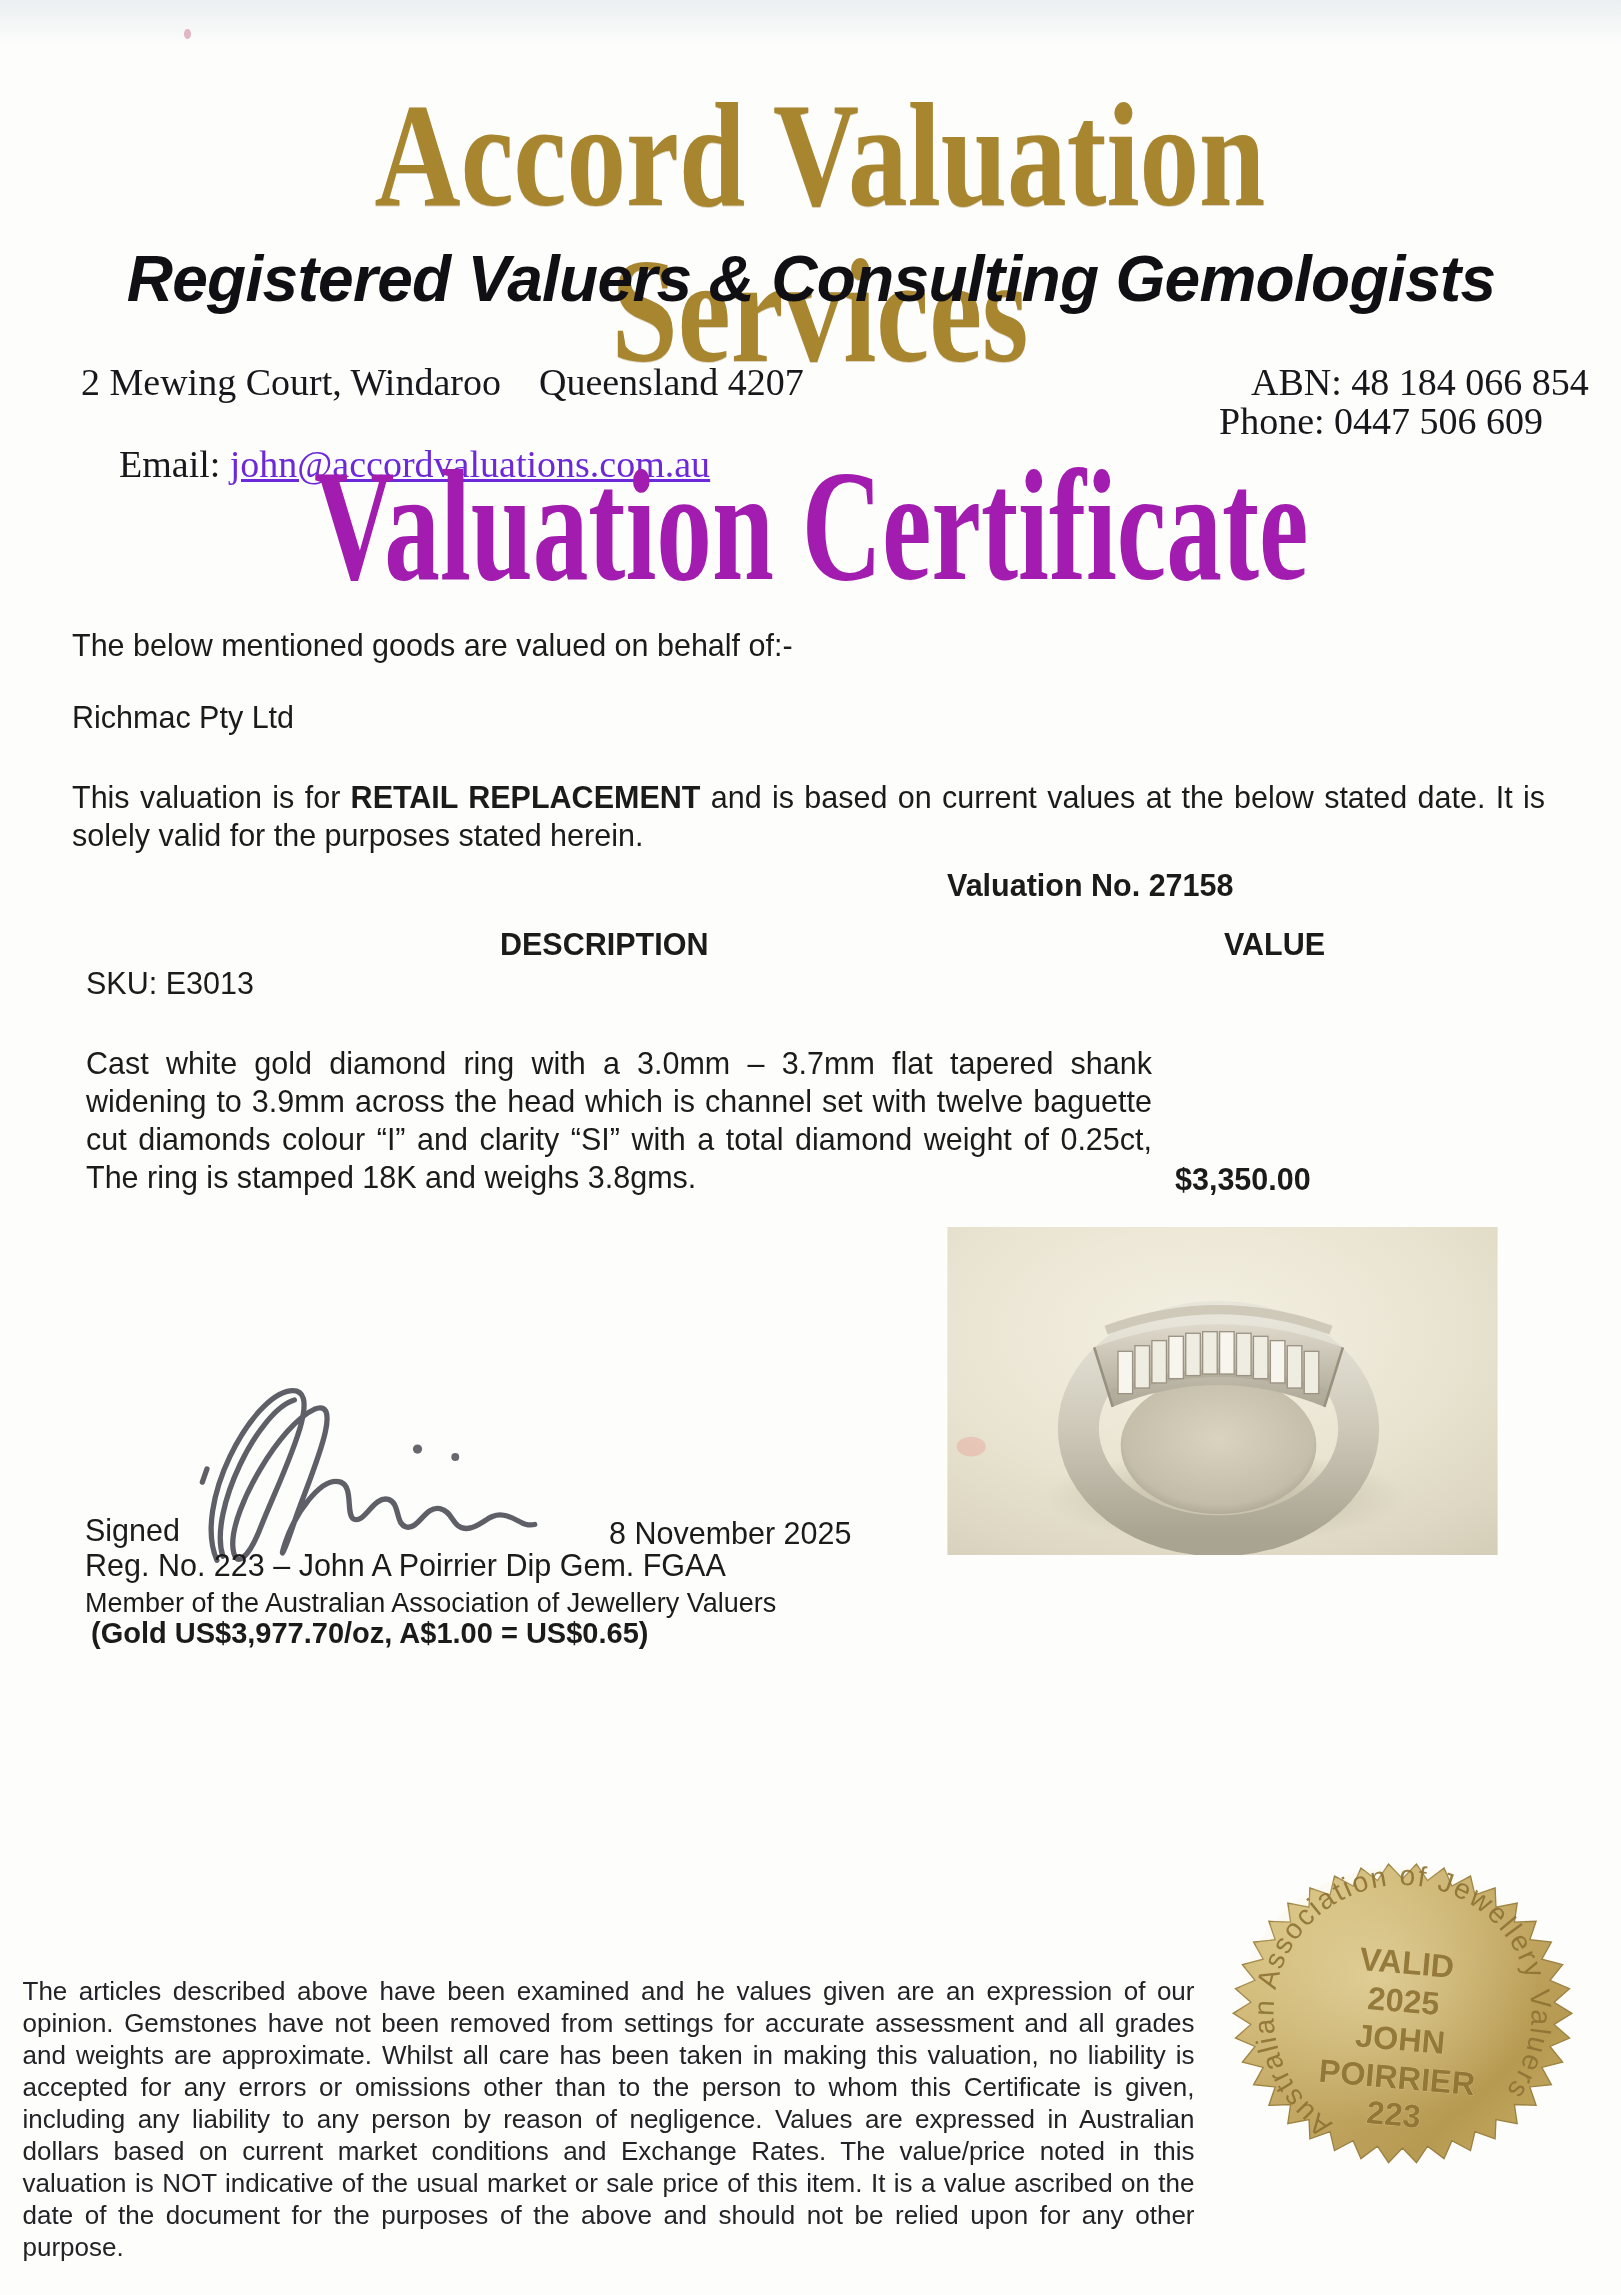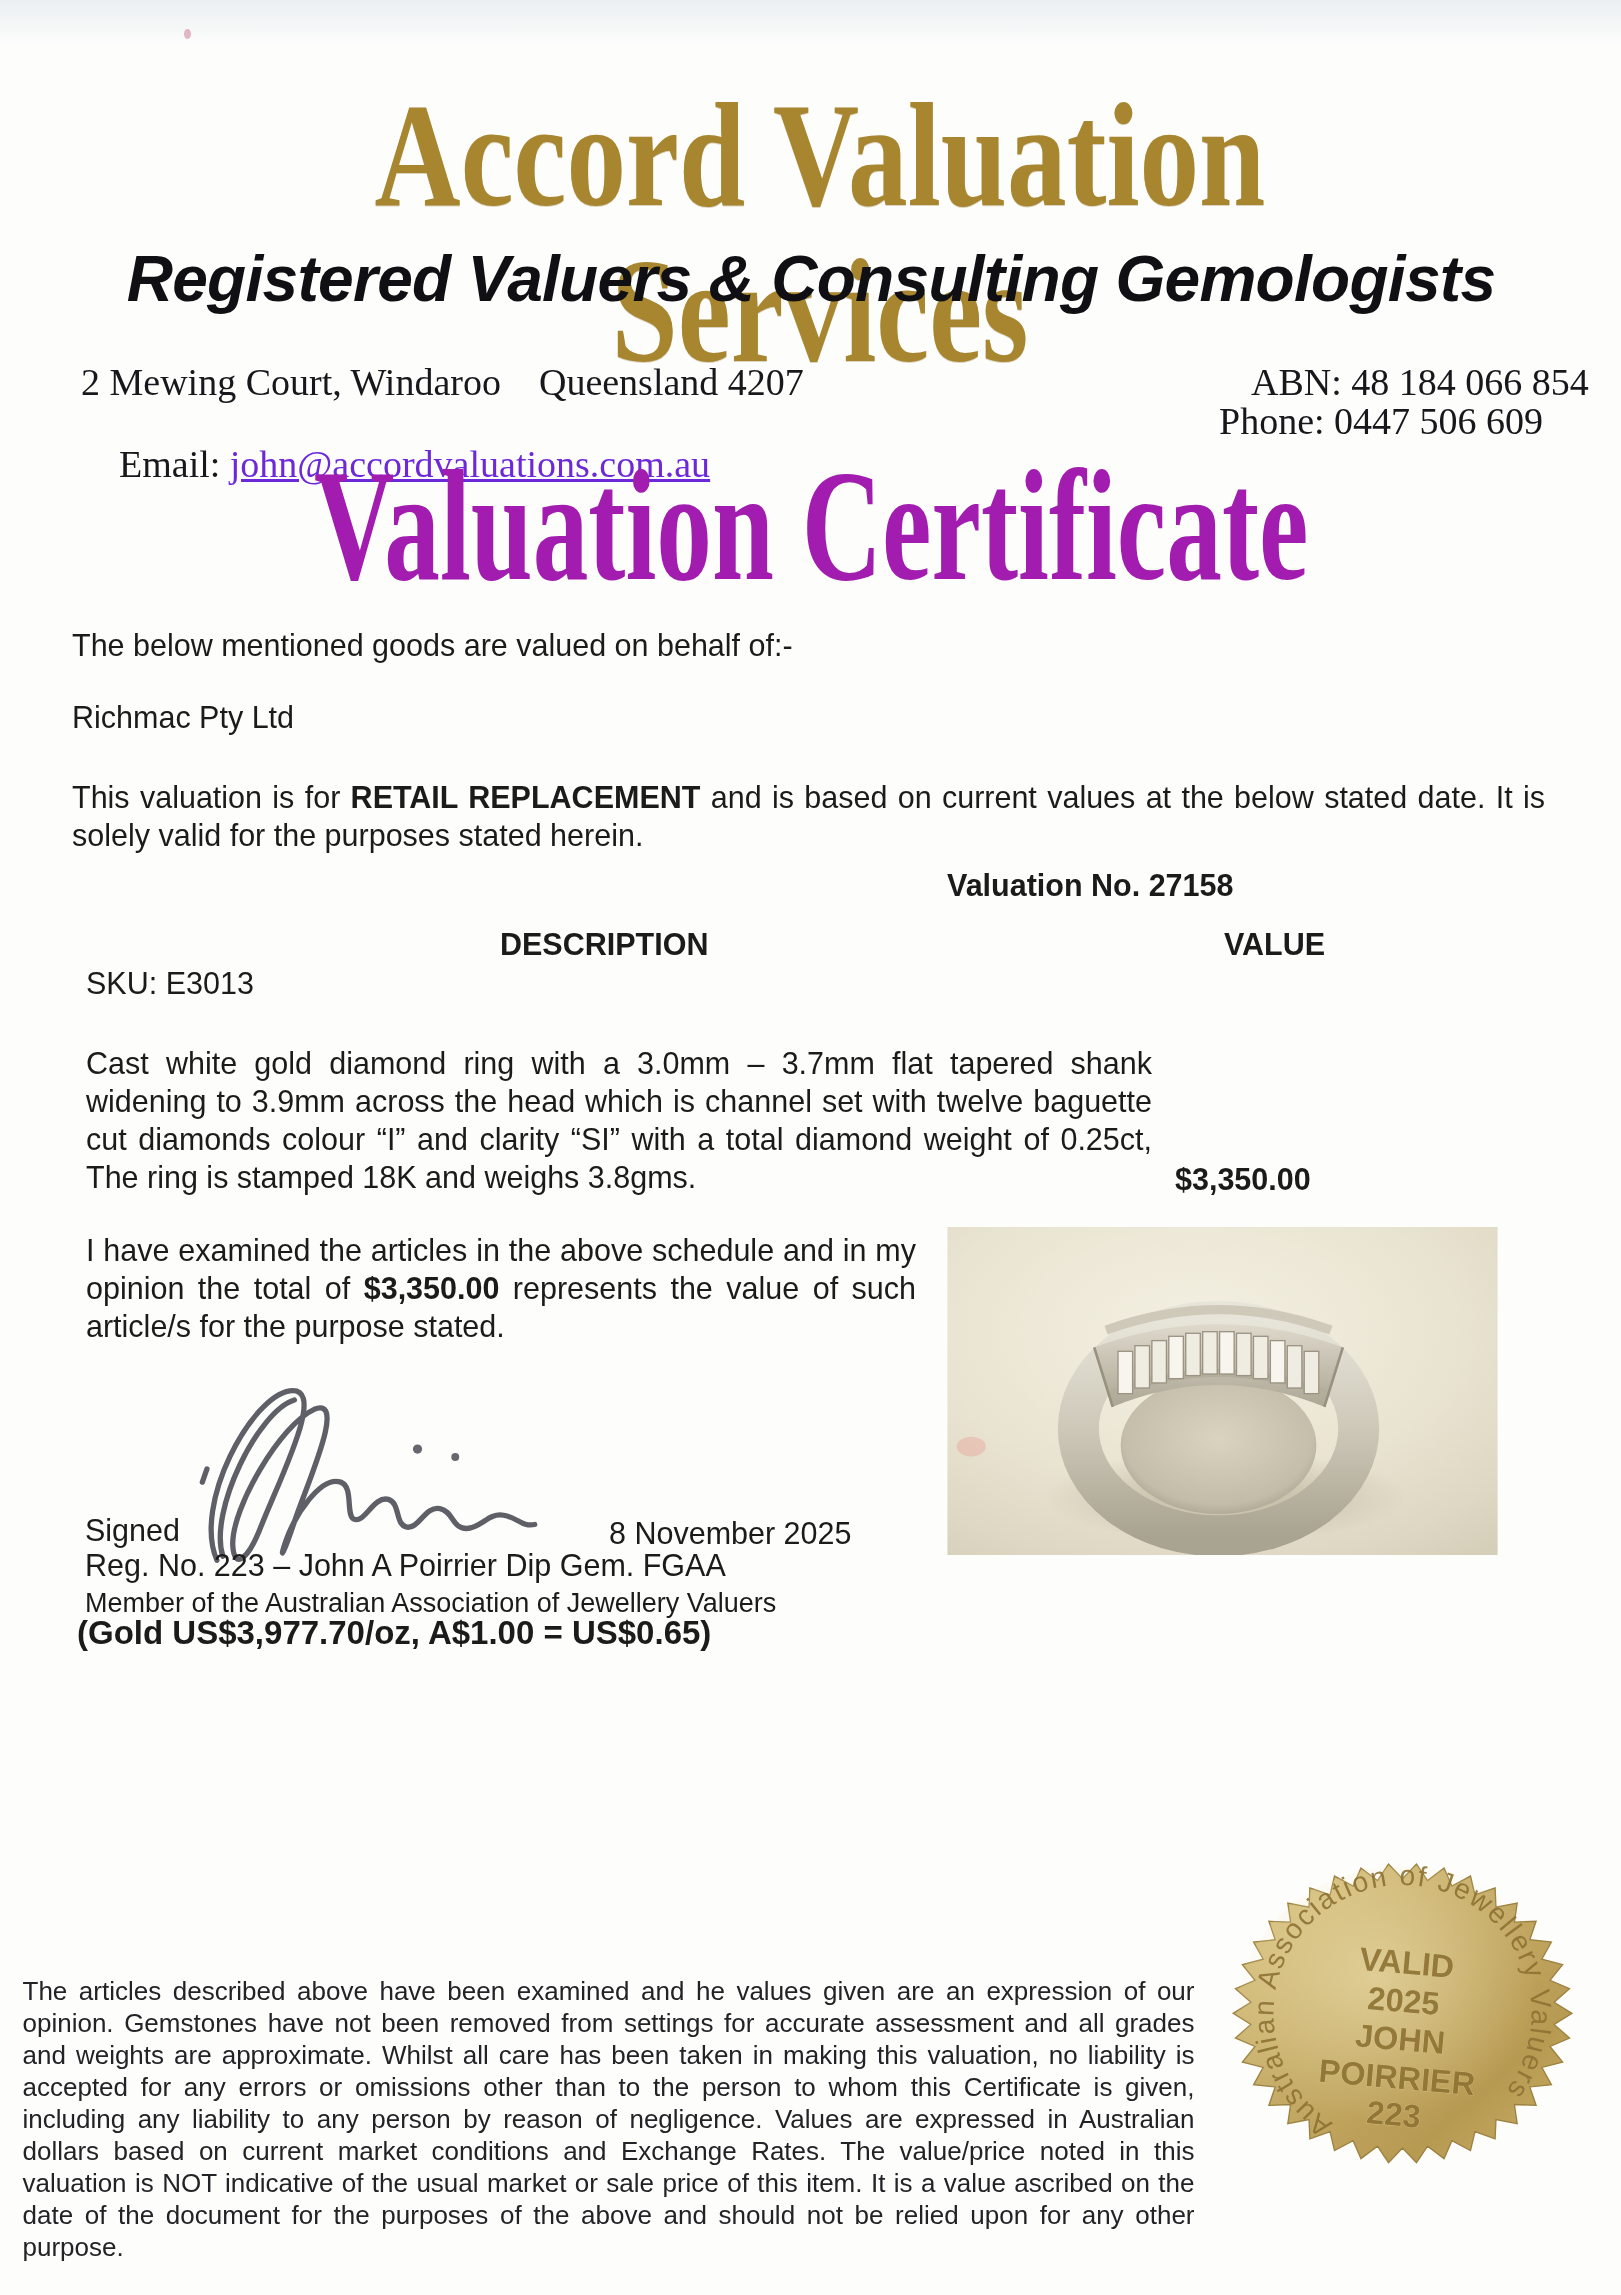--- a/index.html
+++ b/index.html
@@ -63,23 +63,20 @@
   <div class="abs body-txt bold" style="left:947px;top:866px;">Valuation No. 27158</div>
 
   <div class="abs body-txt bold" style="left:500px;top:925px;">DESCRIPTION</div>
   <div class="abs body-txt bold" style="left:1224px;top:925px;">VALUE</div>
 
   <div class="abs body-txt" style="left:86px;top:964px;">SKU: E3013</div>
 
   <div class="abs body-txt just" style="left:86px;top:1044px;width:1066px;">Cast white gold diamond ring with a 3.0mm – 3.7mm flat tapered shank widening to 3.9mm across the head which is channel set with twelve baguette cut diamonds colour “I” and clarity “SI” with a total diamond weight of 0.25ct, The ring is stamped 18K and weighs 3.8gms.</div>
   <div class="abs body-txt bold" style="left:1175px;top:1160px;">$3,350.00</div>
 
-  <div class="abs body-txt just" style="left:86px;top:1231px;width:830px;">
-    <span>I have examined the articles in the above schedule and in my opinion the total of </span><span class="bold">$3,350.00</span><span> represents the value of such article/s for the purpose stated.</span>
-  </div>
 
   <div class="abs photo-box">
     <svg width="551" height="328" viewBox="0 0 832 496">
       <defs>
         <radialGradient id="fab" cx="45%" cy="32%" r="85%">
           <stop offset="0" stop-color="#f4f0e2"></stop>
             <stop offset=".55" stop-color="#e9e4d1"></stop>
           <stop offset=".85" stop-color="#ddd7c3"></stop>
             <stop offset="1" stop-color="#d5cfba"></stop>
         </radialGradient>
@@ -139,21 +136,21 @@
         <circle cx="398" cy="122" r="7"></circle>
         <circle cx="455" cy="134" r="6"></circle>
       </g>
     </svg>
   </div>
 
   <div class="abs body-txt" style="left:85px;top:1511px;">Signed</div>
   <div class="abs body-txt" style="left:609px;top:1514px;">8 November 2025</div>
   <div class="abs body-txt" style="left:85px;top:1546px;">Reg. No. 223 – John A Poirrier Dip Gem. FGAA</div>
   <div class="abs body-txt small-txt" style="left:85px;top:1584px;">Member of the Australian Association of Jewellery Valuers</div>
-  <div class="abs body-txt bold" style="left:77px;top:1614px;font-size:33px;">(Gold US$3,977.70/oz, A$1.00 = US$0.65)</div>
+  <div class="abs body-txt bold" style="left:91px;top:1614px;font-size:29px;">(Gold US$3,977.70/oz, A$1.00 = US$0.65)</div>
 
   <div class="abs disclaimer just" style="left:22.5px;top:1975px;width:1172px;">The articles described above have been examined and he values given are an expression of our opinion.  Gemstones have not been removed from settings for accurate assessment and all grades and weights are approximate.  Whilst all care has been taken in making this valuation, no liability is accepted for any errors or omissions other than to the person to whom this Certificate is given, including any liability to any person by reason of negligence.  Values are expressed in Australian dollars based on current market conditions and Exchange Rates.  The value/price noted in this valuation is NOT indicative of the usual market or sale price of this item.  It is a value ascribed on the date of the document for the purposes of the above and should not be relied upon for any other purpose.</div>
 
   <div class="abs seal-box">
     <svg width="381" height="346" viewBox="0 0 576 522">
       <defs>
         <linearGradient id="sealg" x1="0" y1="0" x2="1" y2="1">
           <stop offset="0" stop-color="#dcc887"></stop>
             <stop offset=".45" stop-color="#c5ab67"></stop>
           <stop offset=".75" stop-color="#b79a52"></stop>

